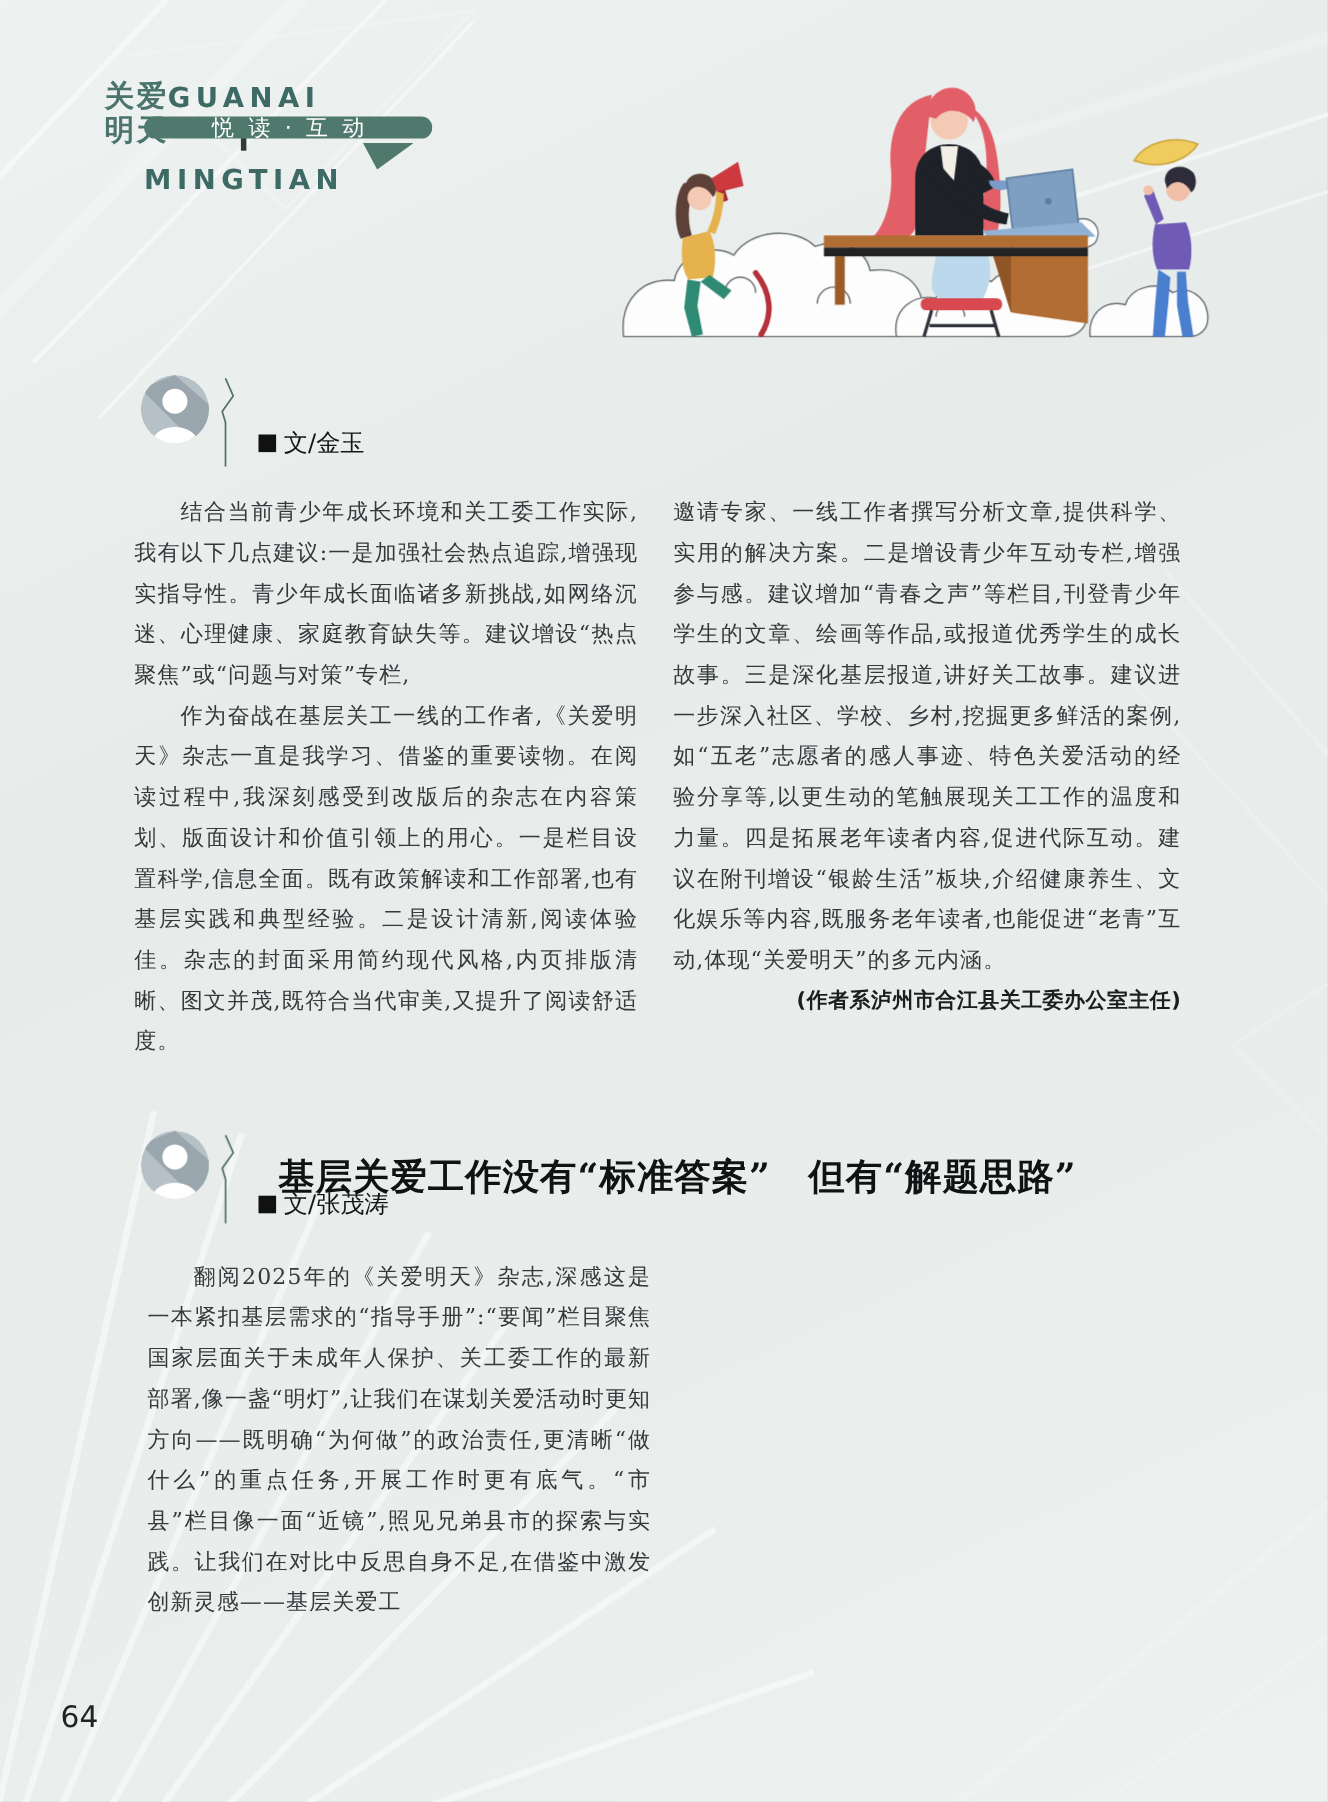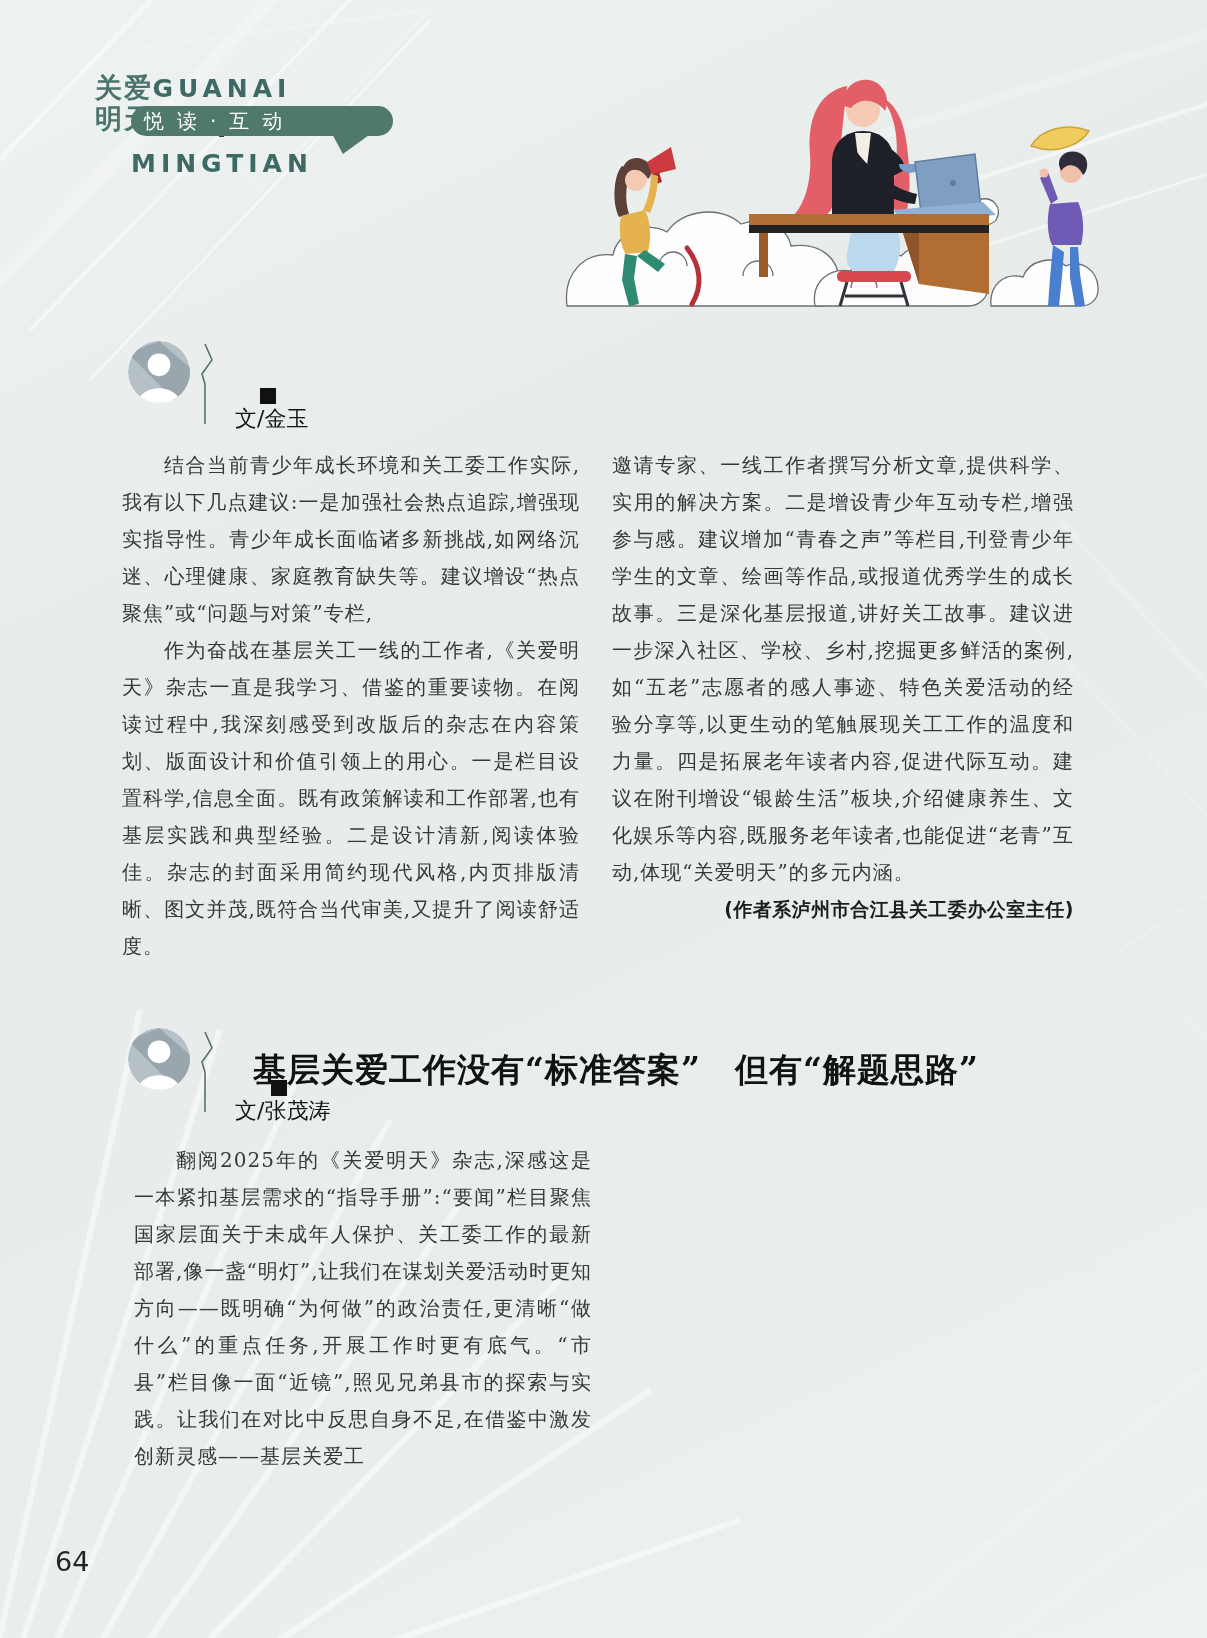--- a/index.html
+++ b/index.html
@@ -8,32 +8,32 @@
     background:linear-gradient(155deg,#eef2f1 0%,#e7eceb 35%,#e9eeec 70%,#edf1f0 100%);
     font-family:"DejaVu Serif", serif;color:#33383a;
   }
   .bg-decor{position:absolute;inset:0;pointer-events:none;}
   
   .logo{position:absolute;left:63px;top:72px;color:#4b746d;
     font-family:"DejaVu Sans",sans-serif;font-weight:bold;font-size:27px;line-height:31px;letter-spacing:2px;margin-left:32px;}
   .masthead{position:absolute;left:131px;top:74px;display:flex;align-items:center;gap:12px;
     color:#3d6a64;font-family:"DejaVu Sans",sans-serif;font-weight:bold;font-size:25px;letter-spacing:5px;flex-direction:column;}
   .masthead .vbar{display:inline-block;width:5px;height:22px;background:#2e3b3a;}
-  .section-pill{position:absolute;left:131px;top:106px;width:262px;height:30px;border-radius:18px;
-    background:#50796e;color:#ffffff;display:flex;align-items:center;
+  .section-pill{position:absolute;left:131px;top:106px;width:262px;height:20px;border-radius:18px;
+    background:#50796e;color:#ffffff;display:flex;align-items:center;justify-content:center;
     font-family:"DejaVu Sans",sans-serif;font-size:20px;letter-spacing:13px;padding-left:13px;box-sizing:border-box;}
   .pill-tail{position:absolute;left:330px;top:130px;width:46px;height:24px;background:#50796e;
     clip-path:polygon(0 0,100% 0,28% 100%);}
   
   .avatar{position:absolute;width:62px;height:62px;}
   .zigzag{position:absolute;width:18px;height:86px;}
   .article-title{position:absolute;font-family:"DejaVu Serif",serif;font-weight:bold;color:#101214;letter-spacing:2px;}
   .t1{left:235px;top:340px;font-size:37px;}
   .t2{left:235px;top:1030px;font-size:33px;letter-spacing:1px;}
-  .byline{position:absolute;font-family:"DejaVu Sans",sans-serif;font-size:22px;color:#131516;display:flex;align-items:center;flex-direction:column;}
+  .byline{position:absolute;font-family:"DejaVu Sans",sans-serif;font-size:22px;color:#131516;display:flex;align-items:center;}
   .b1{left:235px;top:388px;}
   .b2{left:235px;top:1080px;}
   .byline .sq{display:inline-block;width:16px;height:16px;background:#111;margin-right:7px;}
   
   .col{position:absolute;font-size:20px;line-height:37px;letter-spacing:1px;text-align:justify;color:#34393b;}
   .a1c1{left:122px;top:447px;width:458px;}
   .a1c2{left:612px;top:447px;width:462px;}
   .a2c1{left:134px;top:1142px;width:458px;}
   .a2c2{left:612px;top:1142px;width:462px;}
   .para{margin:0;}

